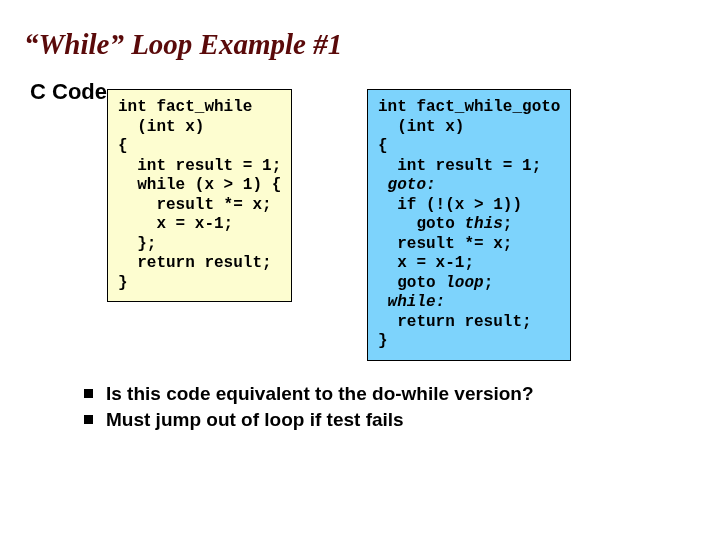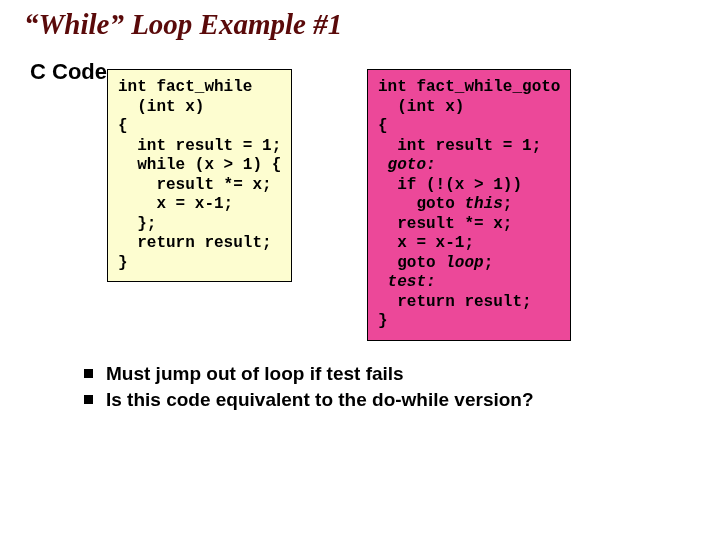--- a/index.html
+++ b/index.html
@@ -8,21 +8,21 @@
     padding: 0;
     width: 720px;
     height: 540px;
     background: #ffffff;
     font-family: Arial, Helvetica, sans-serif;
     position: relative;
   }
   .slide {
     width: 720px;
     height: 540px;
-    padding: 2px 24px;
+    padding: 22px 24px;
   }
   .title {
     font-size: 29px;
     font-weight: bold;
     font-style: italic;
     color: #5a0a0a;
     margin: 6px 0 18px 0;
     font-family: "Times New Roman", Times, serif;
   }
   .columns {
@@ -48,21 +48,21 @@
     padding: 8px 10px 8px 10px;
     font-family: "Courier New", Courier, monospace;
     font-size: 16px;
     font-weight: bold;
     line-height: 1.22;
     white-space: pre;
     color: #000;
     margin-top: 10px;
   }
   .code-box.yellow { background: #fdfdd0; }
-  .code-box.pink { background: #ec4899; }
+  .code-box.pink { background: #7dd3fc; }
   .kw-italic { font-style: italic; }
   .bullets {
     margin: 22px 0 0 60px;
     padding: 0;
     list-style: none;
     font-size: 19px;
     font-weight: bold;
     color: #000;
   }
   .bullets li {
@@ -105,23 +105,23 @@
       <div class="code-box pink"><span>int fact_while_goto
   (int x)
 {
   int result = 1;
  </span><span class="kw-italic">goto:</span><span>
   if (!(x &gt; 1))
     goto </span><span class="kw-italic">this</span><span>;
   result *= x;
   x = x-1;
   goto </span><span class="kw-italic">loop</span><span>;
- </span><span class="kw-italic">test:</span><span>
+ </span><span class="kw-italic">while:</span><span>
   return result;
 }</span></div>
     </div>
   </div>
 
   <ul class="bullets">
+    <li>Is this code equivalent to the do-while version?</li>
     <li>Must jump out of loop if test fails</li>
-    <li>Is this code equivalent to the do-while version?</li>
   </ul>
 </div>
 
 </body></html>

